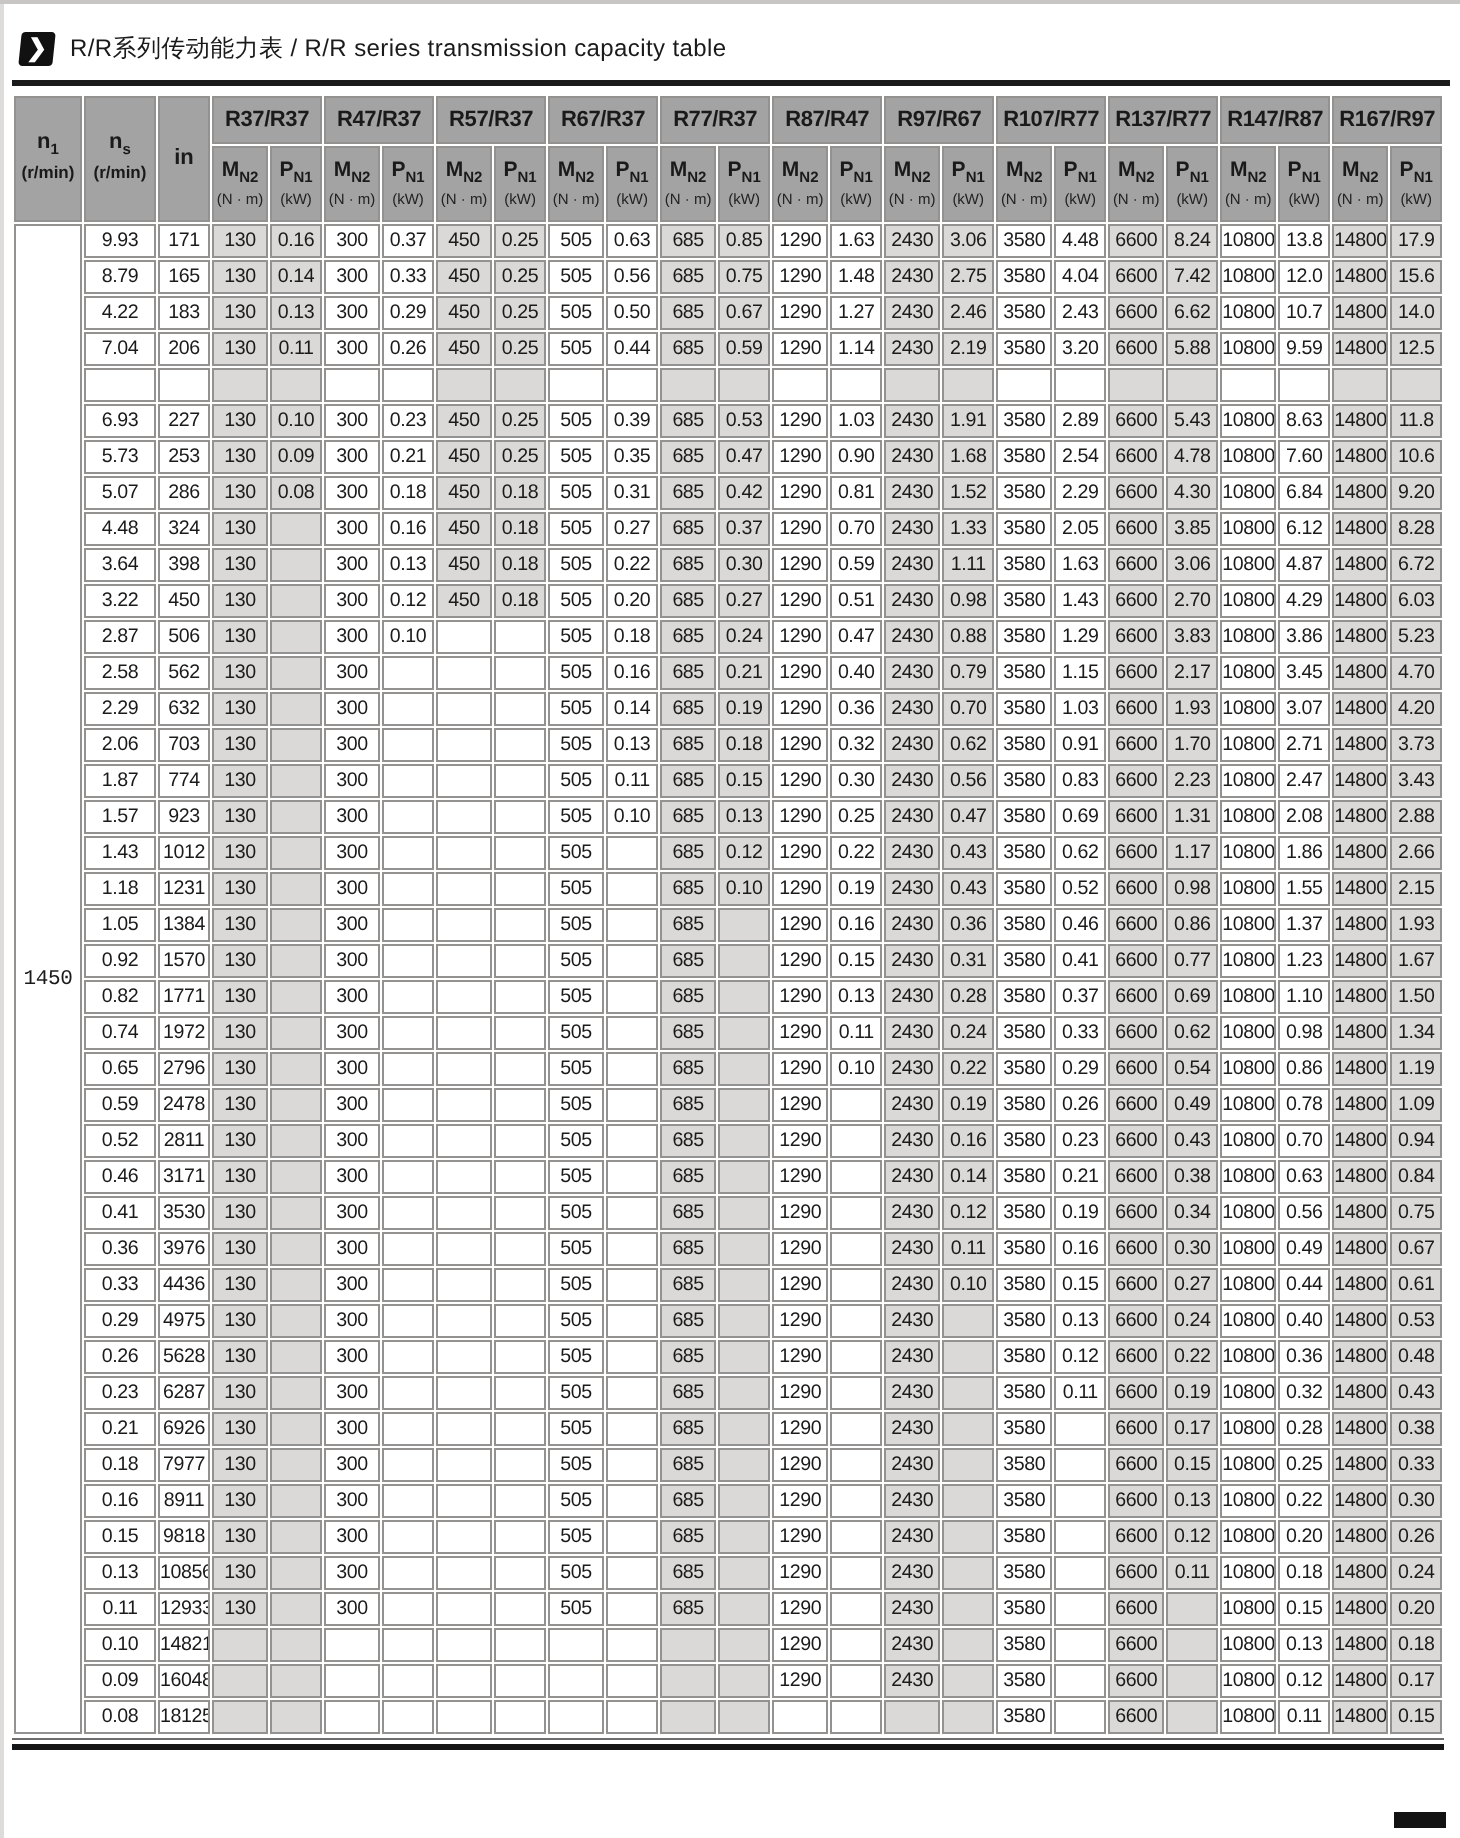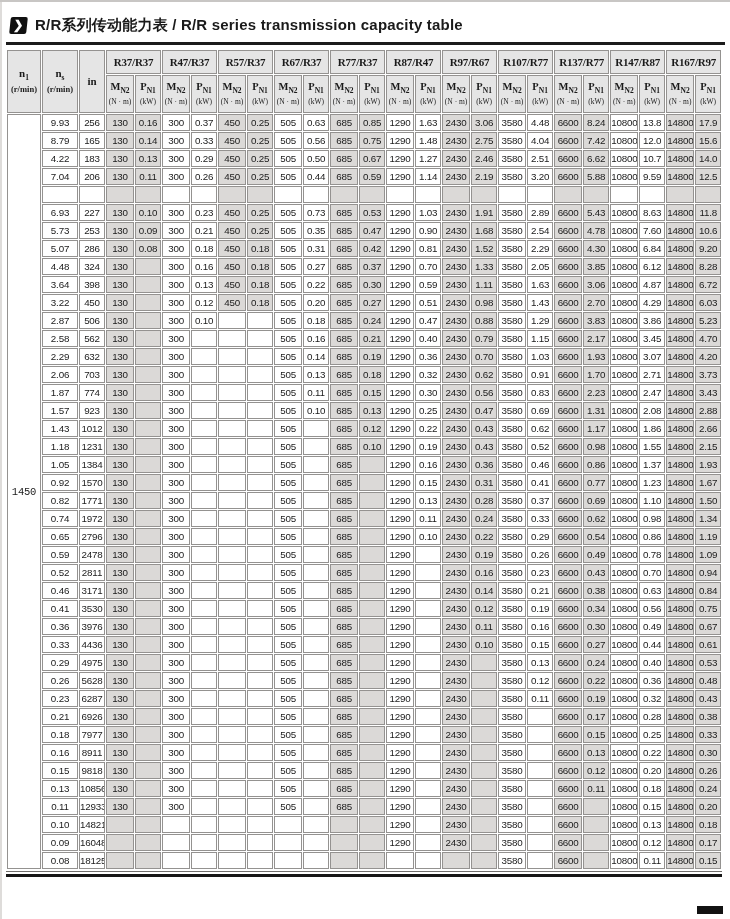--- a/index.html
+++ b/index.html
@@ -8,32 +8,32 @@
     font-family:"Liberation Sans", sans-serif;color:#1a1a1a;
     box-shadow: inset 0 2px 0 #c8c6c4, inset 2px 0 0 #dedcda;
     overflow:hidden;box-sizing:border-box;padding:8px 5px 0 6px;
   }
   .title-row{display:flex;align-items:center;gap:8px;padding:8px 2px 7px 4px;}
   .title-icon{
     display:inline-block;width:17px;height:17px;background:#111;color:#fff;
     font-size:12px;font-weight:bold;text-align:center;line-height:17px;
     transform:skewX(-6deg);border-radius:2px;
   }
-  h1.title{font-size:15px;font-weight:bold;margin:0;letter-spacing:0.2px;}
+  h1.title{font-size:12px;font-weight:normal;margin:0;letter-spacing:0.2px;}
   .rule{border-top:3px solid #1b1b1b;margin:0 0 4px 0;}
   table.cap{
     border-collapse:separate;border-spacing:1px;table-layout:fixed;
     width:716px;background:#fff;
   }
   table.cap th, table.cap td{
     border:1px solid #949290;box-sizing:border-box;
     text-align:center;vertical-align:middle;padding:0;
     overflow:hidden;white-space:nowrap;
   }
-  th{background:#e5e5e5;font-weight:bold;font-family:Liberation Serif, serif;}
+  th{background:#a3a3a3;font-weight:bold;}
   th.corner{font-size:11px;line-height:1.25;}
   th.corner .unit{font-size:8.5px;font-weight:bold;}
   th.ghead{font-size:11px;height:24px;letter-spacing:-0.2px;}
   th.sub{height:38px;font-size:10.5px;line-height:1.15;}
   th.sub .unit{font-size:7.5px;font-weight:normal;color:#222;}
   sub{font-size:7.5px;}
   td{font-size:9.8px;height:17px;letter-spacing:-0.2px;background:#fff;}
   td.g{background:#dbd9d7;}
   td.w{background:#ffffff;}
   td.lt{font-size:9.8px;background:#fff;}
@@ -120,21 +120,21 @@
           <th class="sub">M<sub>N2</sub><br><span class="unit">(N · m)</span></th>
           <th class="sub">P<sub>N1</sub><br><span class="unit">(kW)</span></th>
           <th class="sub">M<sub>N2</sub><br><span class="unit">(N · m)</span></th>
           <th class="sub">P<sub>N1</sub><br><span class="unit">(kW)</span></th>
         </tr>
       </thead>
     <tbody id="tbody">
         <tr>
           <td class="n1col" rowspan="42">1450</td>
           <td class="lt">9.93</td>
-          <td class="lt">256</td>
+          <td class="lt">171</td>
           <td class="g">130</td>
           <td class="g">0.16</td>
           <td class="w">300</td>
           <td class="w">0.37</td>
           <td class="g">450</td>
           <td class="g">0.25</td>
           <td class="w">505</td>
           <td class="w">0.63</td>
           <td class="g">685</td>
           <td class="g">0.85</td>
@@ -188,21 +188,21 @@
           <td class="g">0.25</td>
           <td class="w">505</td>
           <td class="w">0.50</td>
           <td class="g">685</td>
           <td class="g">0.67</td>
           <td class="w">1290</td>
           <td class="w">1.27</td>
           <td class="g">2430</td>
           <td class="g">2.46</td>
           <td class="w">3580</td>
-          <td class="w">2.51</td>
+          <td class="w">2.43</td>
           <td class="g">6600</td>
           <td class="g">6.62</td>
           <td class="w">10800</td>
           <td class="w">10.7</td>
           <td class="g">14800</td>
           <td class="g">14.0</td>
         </tr>
         <tr>
           <td class="lt">7.04</td>
           <td class="lt">206</td>
@@ -258,21 +258,21 @@
         <tr>
           <td class="lt">6.93</td>
           <td class="lt">227</td>
           <td class="g">130</td>
           <td class="g">0.10</td>
           <td class="w">300</td>
           <td class="w">0.23</td>
           <td class="g">450</td>
           <td class="g">0.25</td>
           <td class="w">505</td>
-          <td class="w">0.73</td>
+          <td class="w">0.39</td>
           <td class="g">685</td>
           <td class="g">0.53</td>
           <td class="w">1290</td>
           <td class="w">1.03</td>
           <td class="g">2430</td>
           <td class="g">1.91</td>
           <td class="w">3580</td>
           <td class="w">2.89</td>
           <td class="g">6600</td>
           <td class="g">5.43</td>

